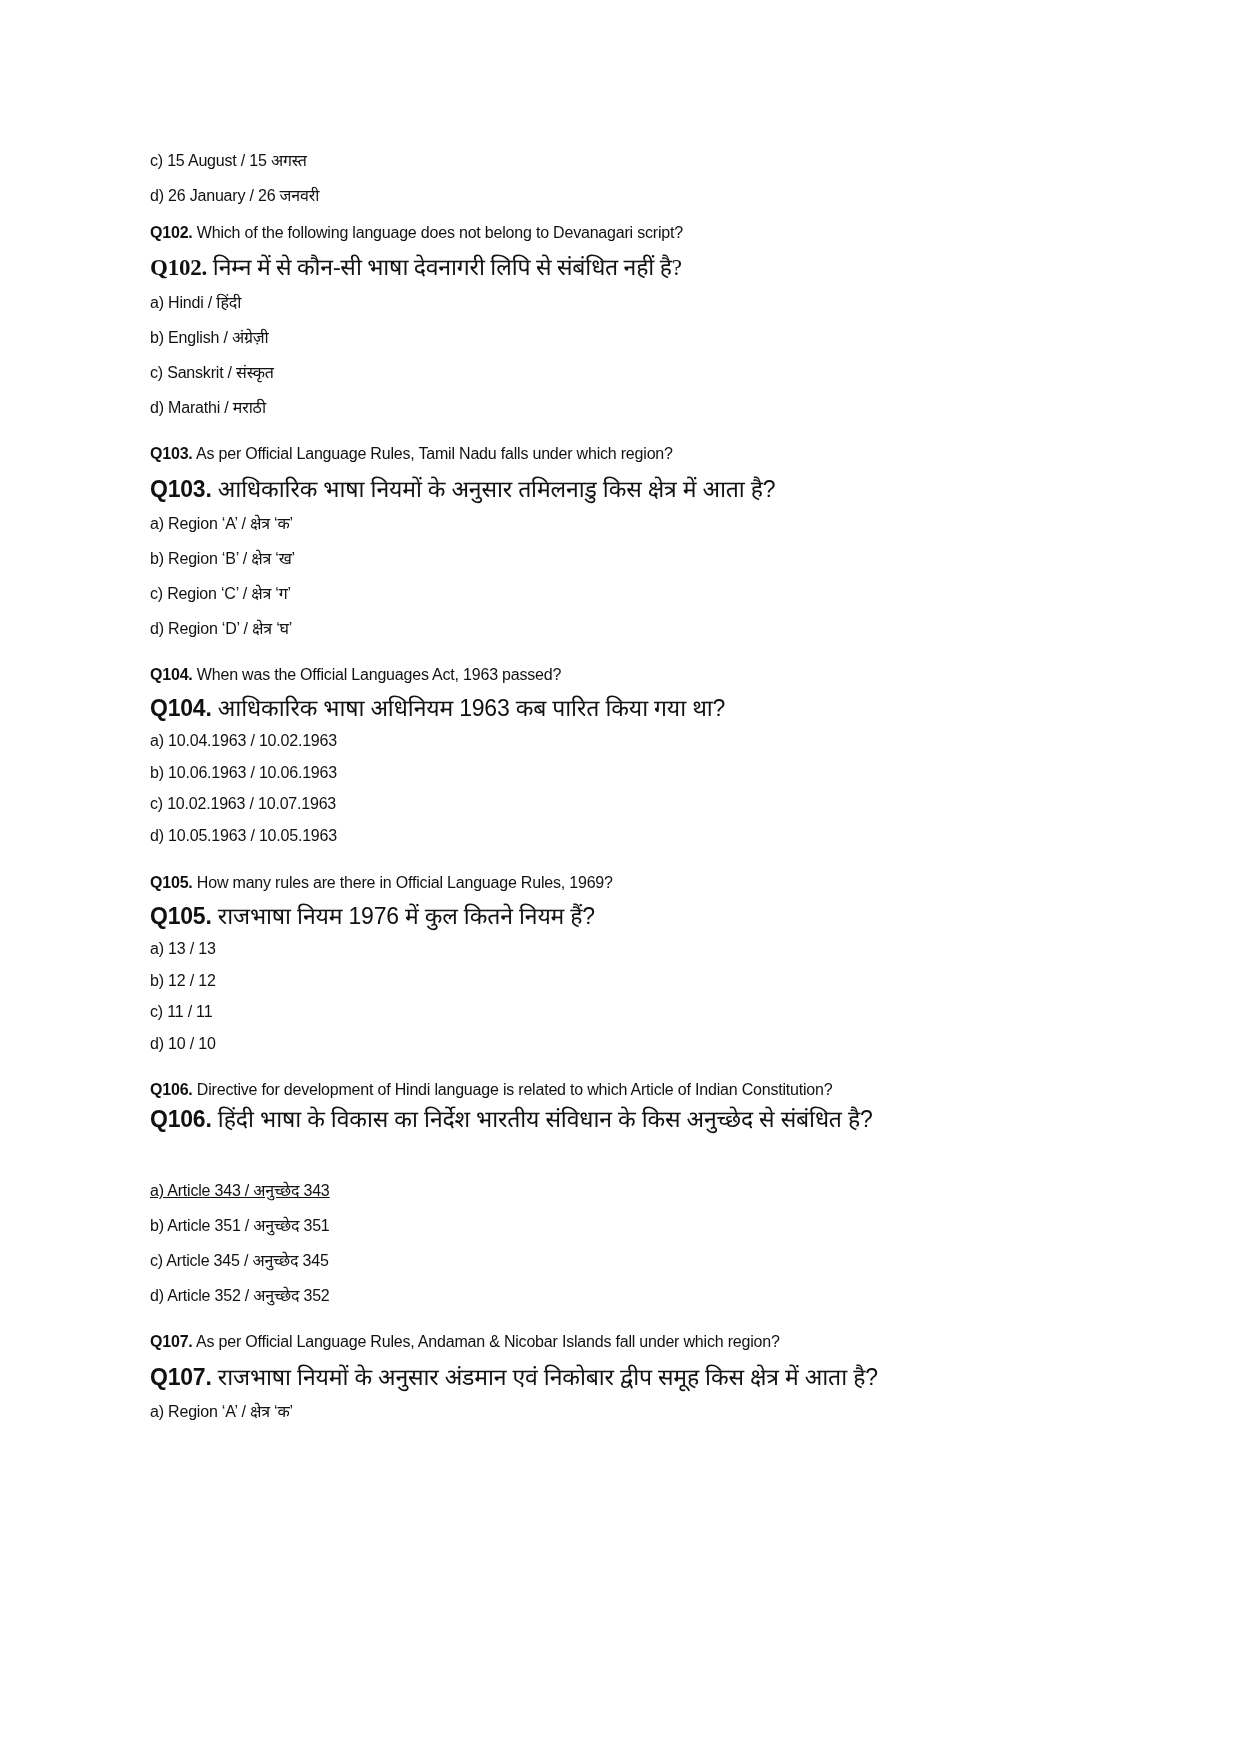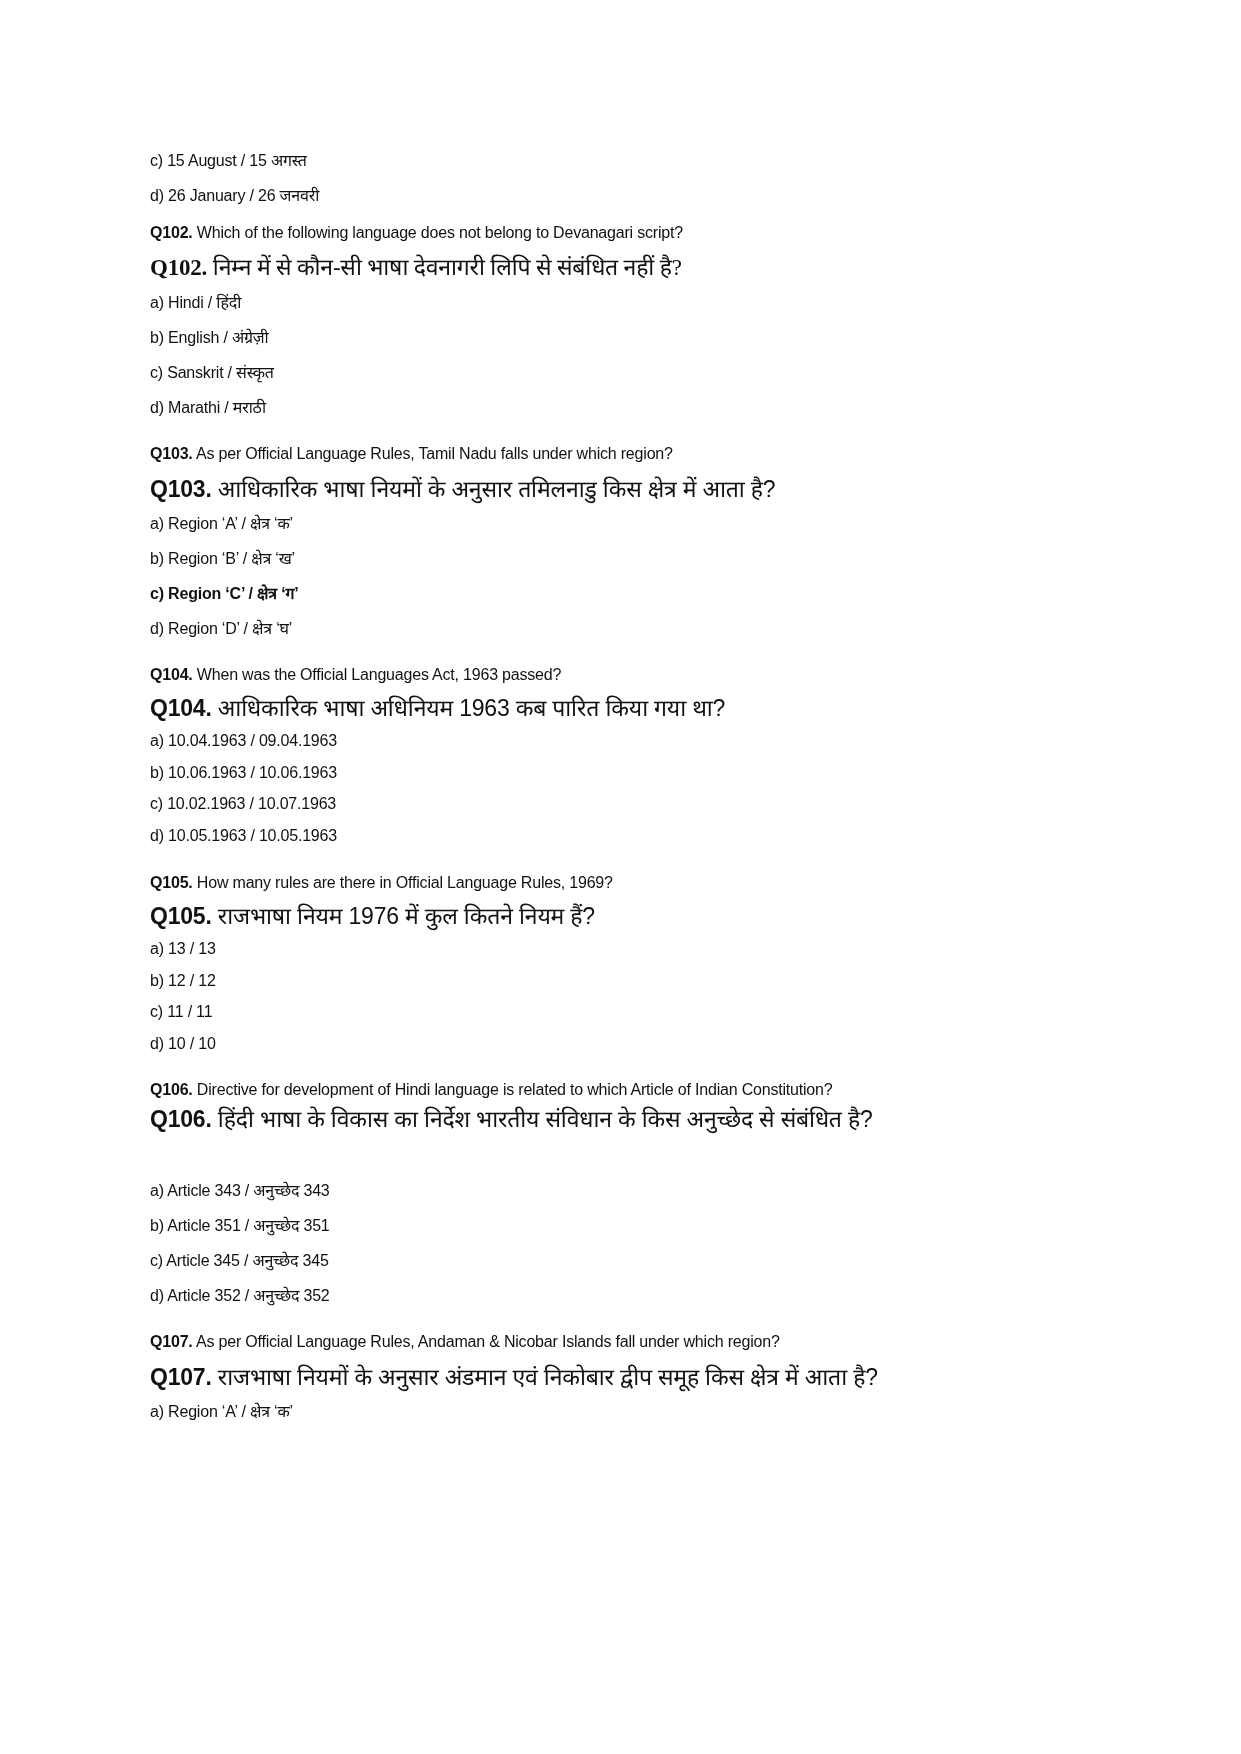--- a/index.html
+++ b/index.html
@@ -69,34 +69,34 @@
     <div class="line" style="position:absolute; top:289px;">
       <span class="qnum">Q103.</span>
       <span>As per Official Language Rules, Tamil Nadu falls under which region?</span>
     </div>
     <div class="line hi" style="position:absolute; top:324px;">
       <span class="qnum">Q103.</span>
       <span>आधिकारिक भाषा नियमों के अनुसार तमिलनाडु किस क्षेत्र में आता है?</span>
     </div>
     <div class="line" style="position:absolute; top:359px;">a) Region ‘A’ / क्षेत्र ‘क’</div>
     <div class="line" style="position:absolute; top:394px;">b) Region ‘B’ / क्षेत्र ‘ख’</div>
-    <div class="line" style="position:absolute; top:429px;font-weight:bold;">c) Region ‘C’ / क्षेत्र ‘ग’</div>
+    <div class="line" style="position:absolute; top:429px;">c) Region ‘C’ / क्षेत्र ‘ग’</div>
     <div class="line" style="position:absolute; top:464px;">d) Region ‘D’ / क्षेत्र ‘घ’</div>
   </div>
 
   <div>
     <div class="line" style="position:absolute; top:510px;">
       <span class="qnum">Q104.</span>
       <span>When was the Official Languages Act, 1963 passed?</span>
     </div>
     <div class="line hi" style="position:absolute; top:543px;">
       <span class="qnum">Q104.</span>
       <span>आधिकारिक भाषा अधिनियम 1963 कब पारित किया गया था?</span>
     </div>
-    <div class="line" style="position:absolute; top:576px;">a) 10.04.1963 / 09.04.1963</div>
+    <div class="line" style="position:absolute; top:576px;">a) 10.04.1963 / 10.02.1963</div>
     <div class="line" style="position:absolute; top:608px;">b) 10.06.1963 / 10.06.1963</div>
     <div class="line" style="position:absolute; top:639px;">c) 10.02.1963 / 10.07.1963</div>
     <div class="line" style="position:absolute; top:671px;">d) 10.05.1963 / 10.05.1963</div>
   </div>
 
   <div>
     <div class="line" style="position:absolute; top:718px;">
       <span class="qnum">Q105.</span>
       <span>How many rules are there in Official Language Rules, 1969?</span>
     </div>
@@ -112,21 +112,21 @@
 
   <div>
     <div class="line wrap" style="position:absolute; top:920px; width:900px;">
       <span class="qnum">Q106.</span>
       <span>Directive for development of Hindi language is related to which Article of Indian Constitution?</span>
     </div>
     <div class="line hi" style="position:absolute; top:954px;">
       <span class="qnum">Q106.</span>
       <span>हिंदी भाषा के विकास का निर्देश भारतीय संविधान के किस अनुच्छेद से संबंधित है?</span>
     </div>
-    <div class="line" style="position:absolute; top:1026px;">a) Article 343 / अनुच्छेद 343</div>
+    <div class="line" style="position:absolute; top:1026px;text-decoration:underline;">a) Article 343 / अनुच्छेद 343</div>
     <div class="line" style="position:absolute; top:1061px;">b) Article 351 / अनुच्छेद 351</div>
     <div class="line" style="position:absolute; top:1096px;">c) Article 345 / अनुच्छेद 345</div>
     <div class="line" style="position:absolute; top:1131px;">d) Article 352 / अनुच्छेद 352</div>
   </div>
 
   <div>
     <div class="line" style="position:absolute; top:1177px;">
       <span class="qnum">Q107.</span>
       <span>As per Official Language Rules, Andaman &amp; Nicobar Islands fall under which region?</span>
     </div>

